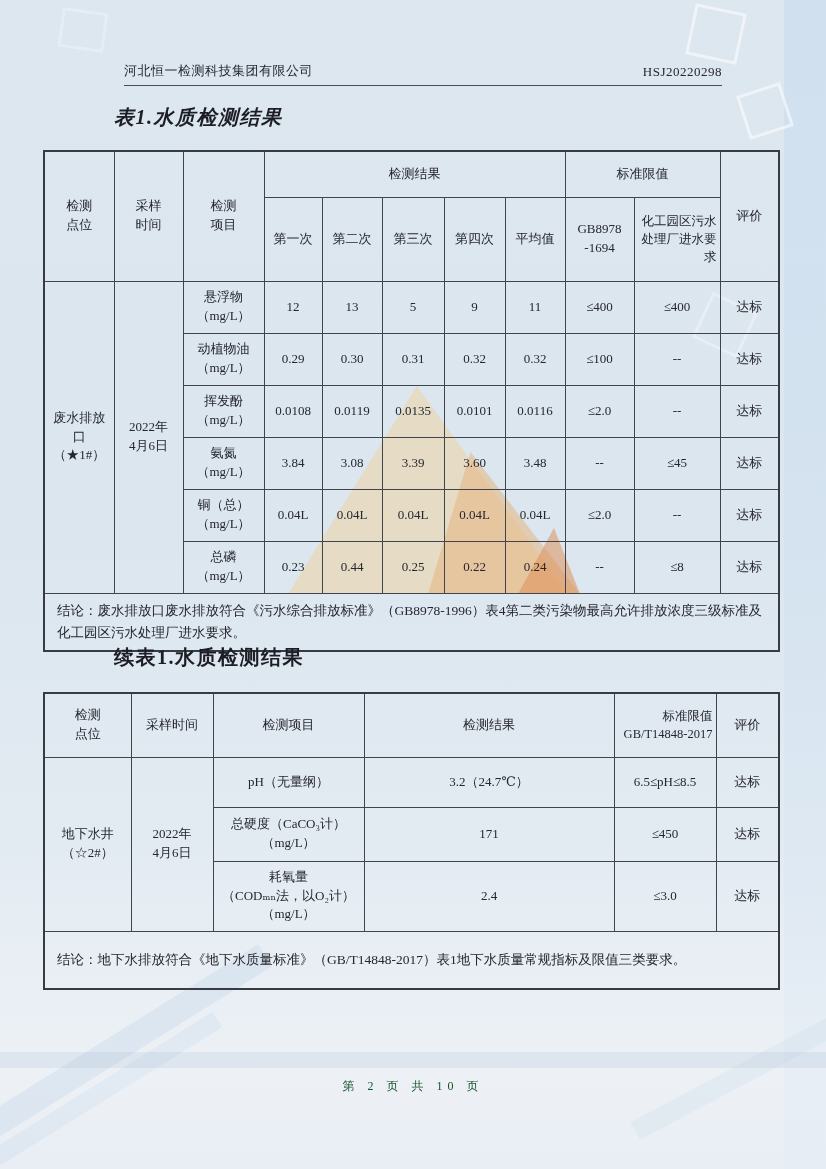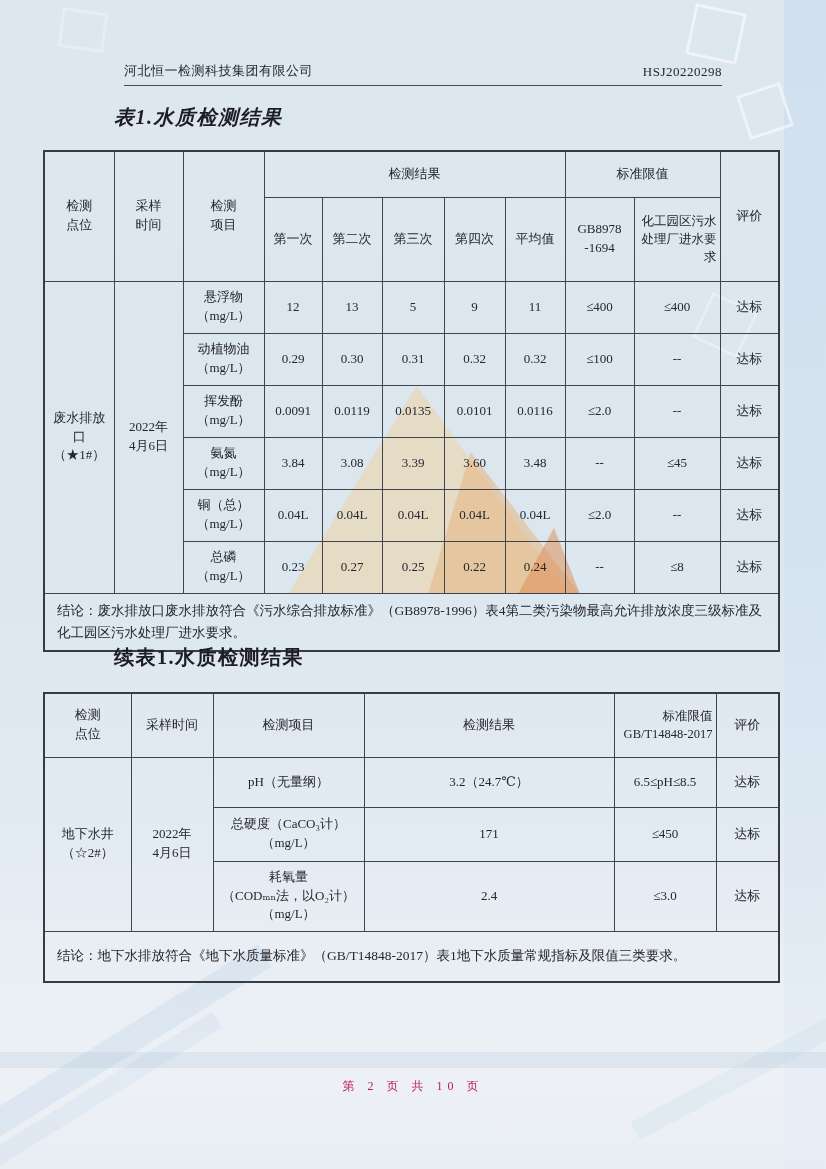--- a/index.html
+++ b/index.html
@@ -47,23 +47,23 @@
   .ml{white-space:pre-line;}
   .t1 thead tr.h1{height:46px;}
   .t1 thead tr.h2{height:84px;}
   .t1 tbody tr.data{height:52px;}
   tr.concl{height:50px;border-radius:14px;}
   td.concl-cell{text-align:left;padding:6px 12px;line-height:1.65;font-size:13.5px;}
   .t2 thead tr{height:64px;}
   .t2 tr.r-ph{height:50px;}
   .t2 tr.r-hard{height:54px;}
   .t2 tr.r-cod{height:70px;padding-left:40px;}
-  .t2 tr.concl{height:51px;}
+  .t2 tr.concl{height:58px;}
   .std-small{font-size:12.5px;text-align:right;}
-  .doc-footer{left:0;top:1078px;width:826px;text-align:center;font-size:12px;letter-spacing:5px;color:#be185d;}
+  .doc-footer{left:0;top:1078px;width:826px;text-align:center;font-size:12px;letter-spacing:5px;color:#14532d;}
 </style>
 </head>
 <body>
 
 <div class="edge-strip"></div>
 <div class="sec-square sq1"></div>
 <div class="sec-square sq2"></div>
 <div class="sec-square sq3"></div>
 <div class="sec-square sq4"></div>
 <div class="diag-streak ds1"></div>
@@ -143,21 +143,21 @@
       <td>0.31</td>
       <td>0.32</td>
       <td>0.32</td>
       <td>≤100</td>
       <td>--</td>
       <td>达标</td>
     </tr>
     <tr class="data">
       <td class="ml">挥发酚
 （mg/L）</td>
-      <td>0.0091</td>
+      <td>0.0108</td>
       <td>0.0119</td>
       <td>0.0135</td>
       <td>0.0101</td>
       <td>0.0116</td>
       <td>≤2.0</td>
       <td>--</td>
       <td>达标</td>
     </tr>
     <tr class="data">
       <td class="ml">氨氮
@@ -180,21 +180,21 @@
       <td>0.04L</td>
       <td>0.04L</td>
       <td>≤2.0</td>
       <td>--</td>
       <td>达标</td>
     </tr>
     <tr class="data">
       <td class="ml">总磷
 （mg/L）</td>
       <td>0.23</td>
-      <td>0.27</td>
+      <td>0.44</td>
       <td>0.25</td>
       <td>0.22</td>
       <td>0.24</td>
       <td>--</td>
       <td>≤8</td>
       <td>达标</td>
     </tr>
     <tr class="concl">
       <td colspan="11" class="concl-cell">结论：废水排放口废水排放符合《污水综合排放标准》（GB8978-1996）表4第二类污染物最高允许排放浓度三级标准及化工园区污水处理厂进水要求。</td>
     </tr>

